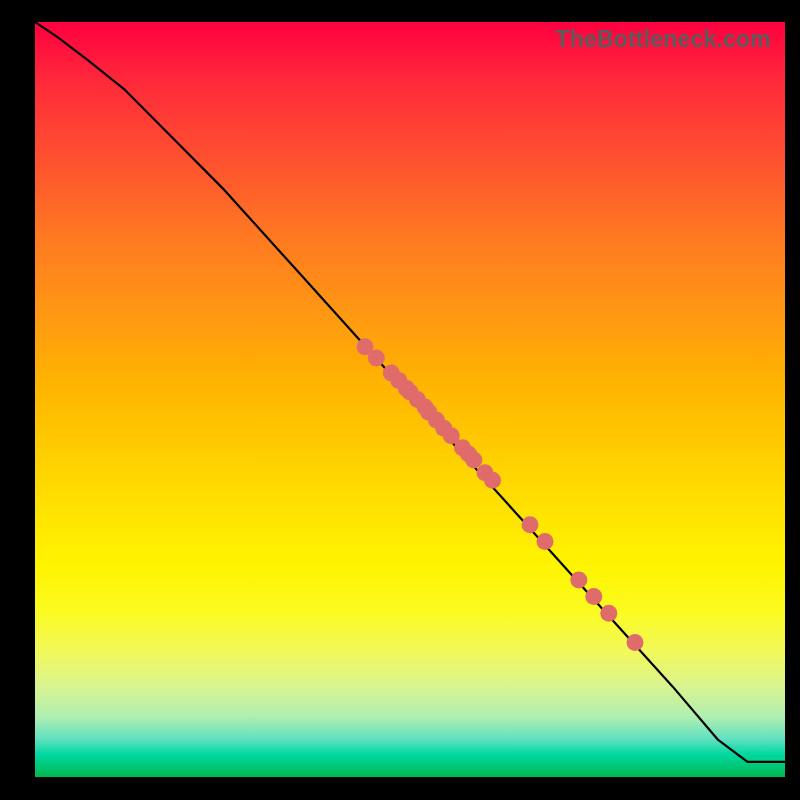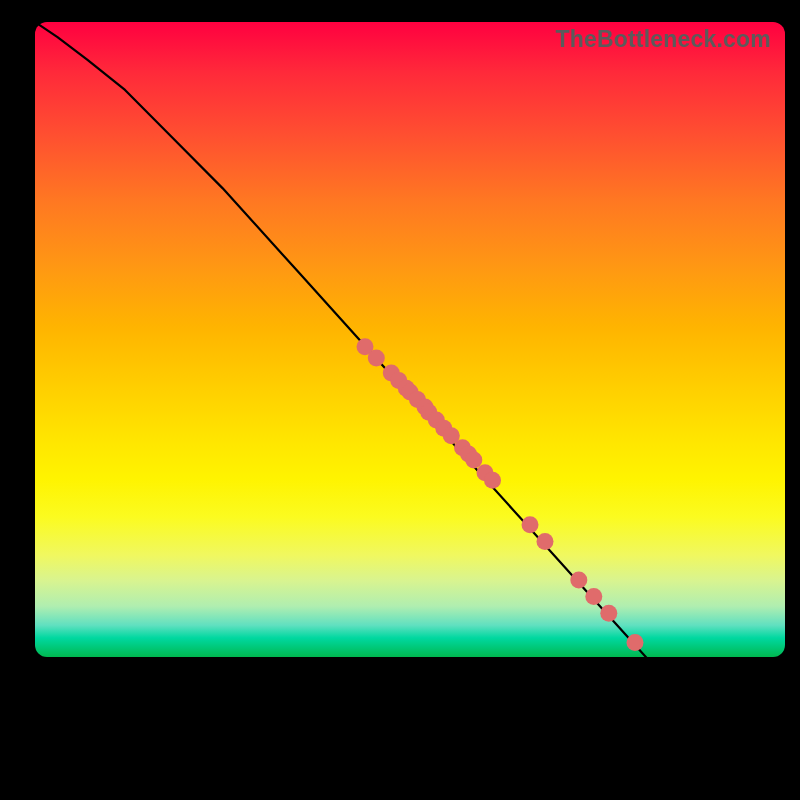--- a/index.html
+++ b/index.html
@@ -8,41 +8,40 @@
     position: relative;
     width: 800px;
     height: 800px;
     background: #000;
   }
   .plot-area {
     position: absolute;
     left: 35px;
     top: 22px;
     width: 750px;
-    height: 635px;
+    height: 755px;
     background: linear-gradient(to bottom,
       #ff0040 0%,
       #ff2a3a 8%,
       #ff5030 18%,
       #ff7722 28%,
       #ff9614 38%,
       #ffb400 48%,
       #ffd000 58%,
       #ffe600 66%,
       #fff400 72%,
       #fbfb20 78%,
       #f0f860 84%,
       #d8f490 88%,
       #b0eeb0 92%,
       #60e0c0 95%,
       #00d8a0 97%,
       #00c878 98.5%,
       #00b850 100%
     );
-    border-radius: 12px;
   }
   .watermark {
     position: absolute;
     top: 4px;
     right: 14px;
     font-family: Arial, Helvetica, sans-serif;
     font-size: 23px;
     font-weight: bold;
     color: #5b5b5b;
     letter-spacing: 0.2px;

